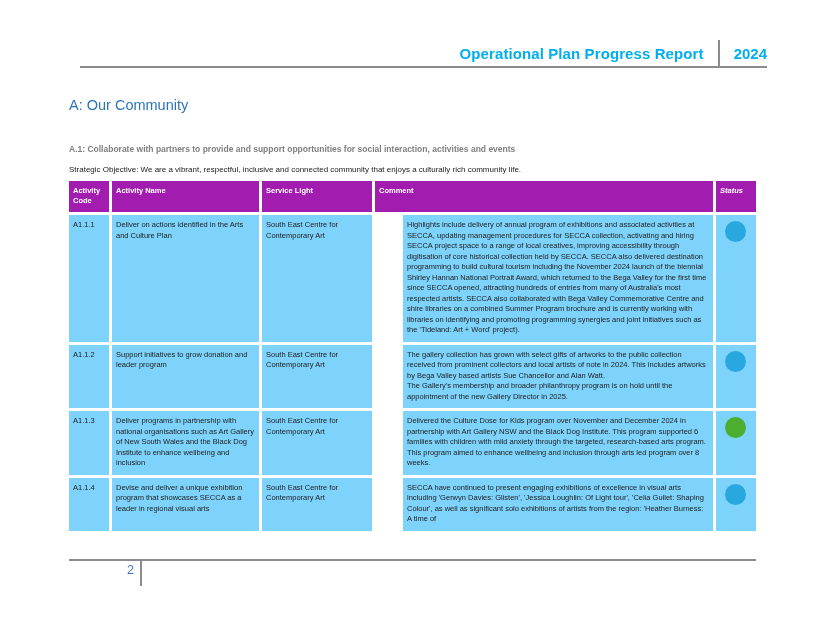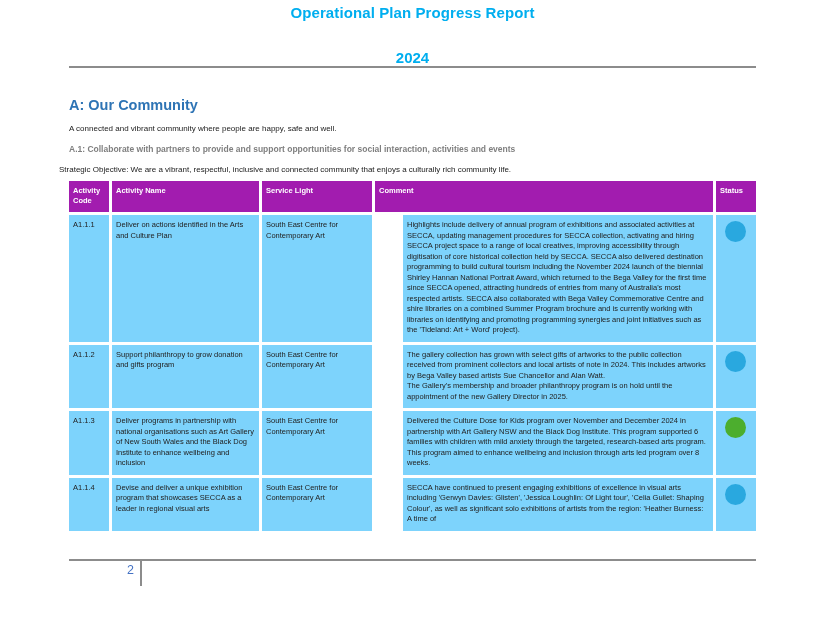--- a/index.html
+++ b/index.html
@@ -3,59 +3,58 @@
 <meta charset="utf-8">
 <style>
   * { margin:0; padding:0; box-sizing:border-box; }
   html,body { background:#ffffff; }
   .page {
     position:relative; width:825px; height:637px; background:#ffffff;
     font-family:"Liberation Sans", sans-serif; color:#1a1a1a; overflow:hidden;
   }
   
   .header-band {
-    position:absolute; left:69px; top:40px; width:687px; height:28px;
+    position:absolute; left:80px; top:40px; width:687px; height:28px;
     display:flex; justify-content:flex-end; align-items:center; gap:14px;
     border-bottom:2px solid #8c8c8c;
-    flex-direction:column;
   }
   .doc-title { color:#00AEEF; font-size:15px; font-weight:bold; letter-spacing:0.1px; }
   .title-sep { width:2px; height:26px; background:#8c8c8c; }
   .doc-year { color:#00AEEF; font-size:15px; font-weight:bold; }
 
   
   .section-heading {
     position:absolute; left:69px; top:97px;
-    color:#2E74B5; font-size:14.5px; font-weight:700;
+    color:#2E74B5; font-size:14.5px; font-weight:400;
   }
   .section-desc {
     position:absolute; left:69px; top:124px;
     color:#1a1a1a; font-size:8px;
   }
   .section-sub {
     position:absolute; left:69px; top:144px;
     color:#7F7F7F; font-size:8.5px; font-weight:bold;
   }
   .section-obj {
-    position:absolute; left:59px; top:165px;
+    position:absolute; left:69px; top:165px;
     color:#1a1a1a; font-size:8px;
   }
 
   
   .op-table {
     position:absolute; left:69px; top:181px; width:687px;
     display:grid; grid-template-columns:40px 147px 110px 338px 40px;
     gap:3px; font-size:7.5px;
   }
   .op-row { display:contents; }
   .th {
     background:#a21caf; color:#ffffff; font-weight:bold;
     padding:5px 21px 4px 4px; line-height:1.3; min-height:31px;
   }
-  .th.status-h { text-align:right; }
+  .th.status-h { text-align:right;font-style:italic; }
   .td {
     background:#7dd3fc; color:#222222;
     padding:5px 5px 6px 4px; line-height:1.4;
   }
   .td.comment { white-space:pre-line;margin-left:28px; }
   .td.status-cell { text-align:center; }
   .dot {
     width:21px; height:21px; border-radius:50%; margin:1px auto 0 auto;
     background:#29A8DF;
   }
@@ -75,21 +74,20 @@
 
 <div class="page">
 
   <div class="header-band">
     <span class="doc-title">Operational Plan Progress Report</span>
     <span class="title-sep"></span>
     <span class="doc-year">2024</span>
   </div>
 
   <div class="section-heading">A: Our Community</div>
-  <div class="section-desc">A connected and vibrant community where people are happy, safe and well.</div>
   <div class="section-sub">A.1: Collaborate with partners to provide and support opportunities for social interaction, activities and events</div>
   <div class="section-obj">Strategic Objective: We are a vibrant, respectful, inclusive and connected community that enjoys a culturally rich community life.</div>
 
   <div class="op-table">
     <div class="op-row">
       <div class="th">Activity Code</div>
       <div class="th">Activity Name</div>
       <div class="th">Service Light</div>
       <div class="th">Comment</div>
       <div class="th status-h">Status</div>
@@ -100,21 +98,21 @@
       <div class="td">Deliver on actions identified in the Arts and Culture Plan</div>
       <div class="td">South East Centre for Contemporary Art</div>
       <div class="td comment">Highlights include delivery of annual program of exhibitions and associated activities at SECCA, updating management procedures for SECCA collection, activating and hiring SECCA project space to a range of local creatives, improving accessibility through digitisation of core historical collection held by SECCA. SECCA also delivered destination programming to build cultural tourism including the November 2024 launch of the biennial Shirley Hannan National Portrait Award, which returned to the Bega Valley for the first time since SECCA opened, attracting hundreds of entries from many of Australia's most respected artists. SECCA also collaborated with Bega Valley Commemorative Centre and shire libraries on a combined Summer Program brochure and is currently working with libraries on identifying and promoting programming synergies and joint initiatives such as the 'Tideland: Art + Word' project).</div>
       <div class="td status-cell">
         <div class="dot" data-status="blue"></div>
       </div>
     </div>
 
     <div class="op-row">
       <div class="td">A1.1.2</div>
-      <div class="td">Support philanthropy to grow donation and gifts program</div>
+      <div class="td">Support initiatives to grow donation and leader program</div>
       <div class="td">South East Centre for Contemporary Art</div>
       <div class="td comment">The gallery collection has grown with select gifts of artworks to the public collection received from prominent collectors and local artists of note in 2024. This includes artworks by Bega Valley based artists Sue Chancellor and Alan Watt.
 The Gallery's membership and broader philanthropy program is on hold until the appointment of the new Gallery Director in 2025.</div>
       <div class="td status-cell">
         <div class="dot" data-status="blue"></div>
       </div>
     </div>
 
     <div class="op-row">
       <div class="td">A1.1.3</div>

